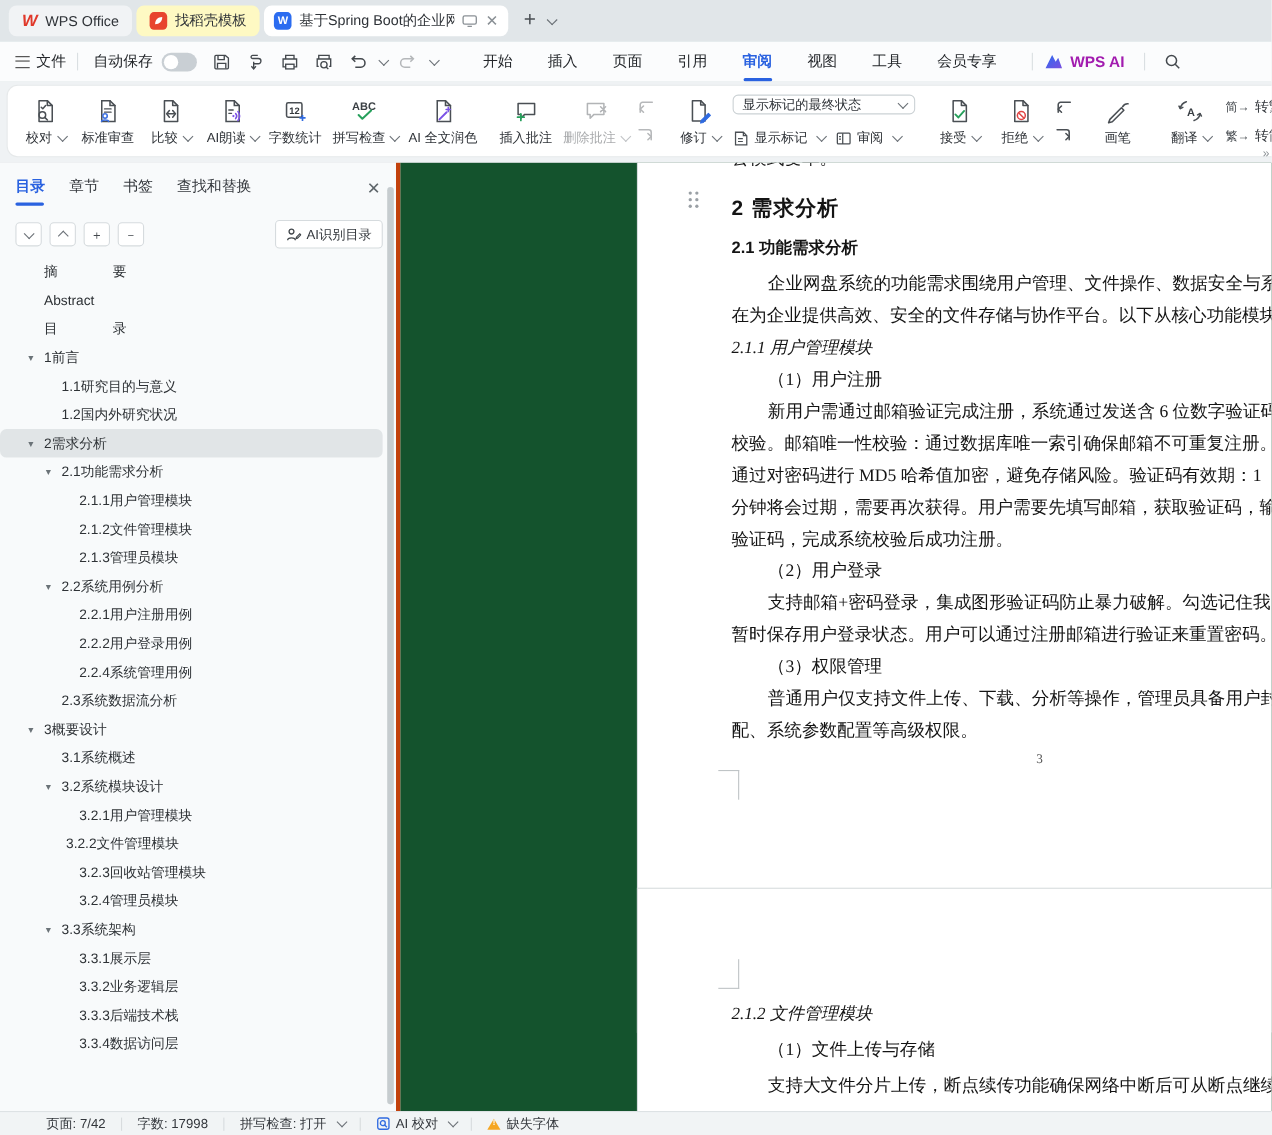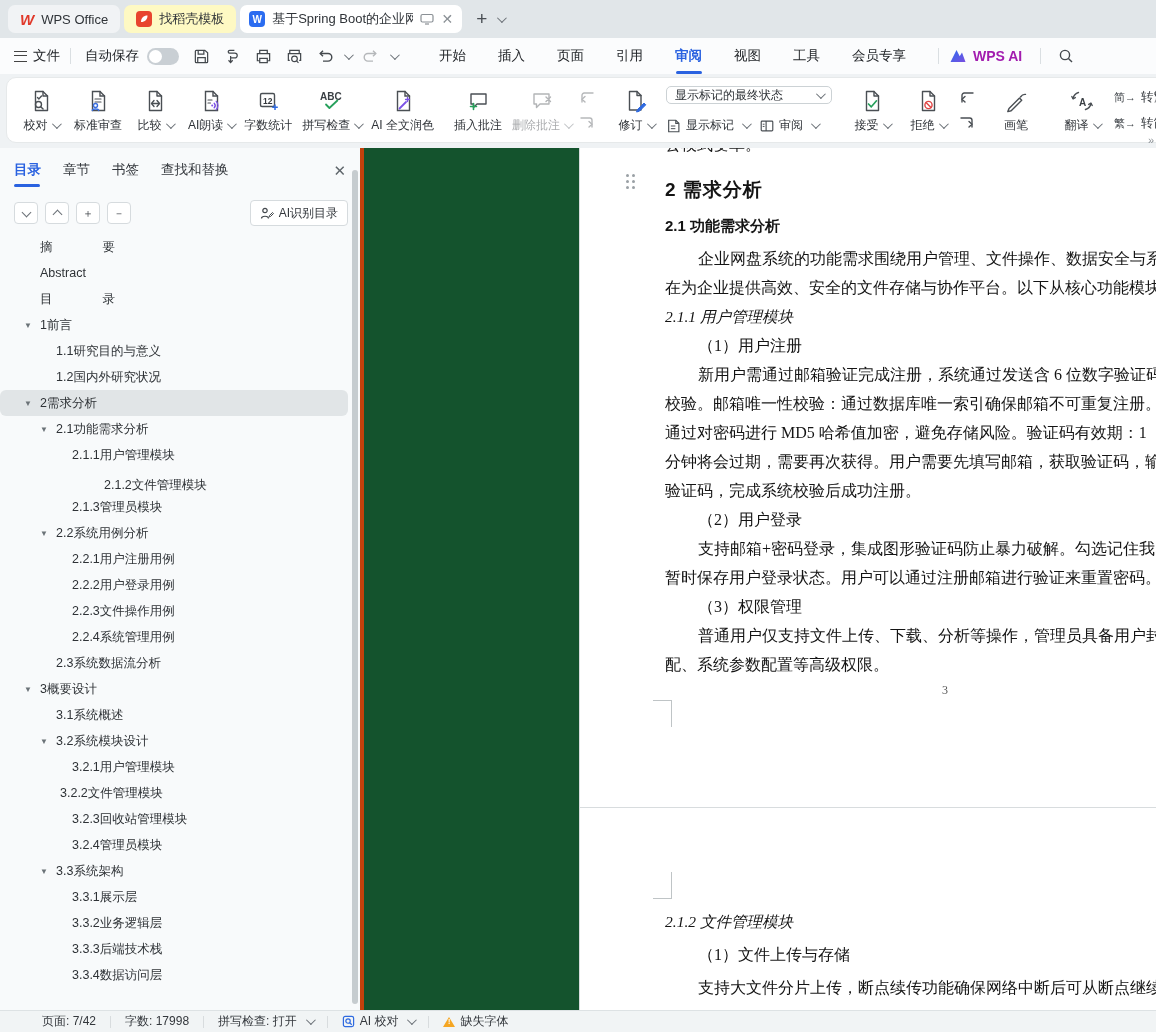--- a/index.html
+++ b/index.html
@@ -540,26 +540,25 @@
     <div id="toc-list">
         <div class="trow" style="padding-left: 24px;"><span class="tarr"></span><span>摘　　　　要</span></div>
         <div class="trow" style="padding-left: 24px;"><span class="tarr"></span><span>Abstract</span></div>
         <div class="trow" style="padding-left: 24px;"><span class="tarr"></span><span>目　　　　录</span></div>
         <div class="trow" style="padding-left: 24px;"><span class="tarr">▼</span><span>1前言</span></div>
         <div class="trow" style="padding-left: 40px;"><span class="tarr"></span><span>1.1研究目的与意义</span></div>
         <div class="trow" style="padding-left: 40px;"><span class="tarr"></span><span>1.2国内外研究状况</span></div>
         <div class="trow sel" style="padding-left: 24px;"><span class="tarr">▼</span><span>2需求分析</span></div>
         <div class="trow" style="padding-left: 40px;"><span class="tarr">▼</span><span>2.1功能需求分析</span></div>
         <div class="trow" style="padding-left: 56px;"><span class="tarr"></span><span>2.1.1用户管理模块</span></div>
-        <div class="trow" style="padding-left: 88px; align-items: flex-end;"><span class="tarr"></span><span>2.1.2文件管理模块</span></div>
+        <div class="trow" style="padding-left: 56px;"><span class="tarr"></span><span>2.1.2文件管理模块</span></div>
         <div class="trow" style="padding-left: 56px;"><span class="tarr"></span><span>2.1.3管理员模块</span></div>
         <div class="trow" style="padding-left: 40px;"><span class="tarr">▼</span><span>2.2系统用例分析</span></div>
         <div class="trow" style="padding-left: 56px;"><span class="tarr"></span><span>2.2.1用户注册用例</span></div>
         <div class="trow" style="padding-left: 56px;"><span class="tarr"></span><span>2.2.2用户登录用例</span></div>
-        <div class="trow" style="padding-left: 56px;"><span class="tarr"></span><span>2.2.3文件操作用例</span></div>
         <div class="trow" style="padding-left: 56px;"><span class="tarr"></span><span>2.2.4系统管理用例</span></div>
         <div class="trow" style="padding-left: 40px;"><span class="tarr"></span><span>2.3系统数据流分析</span></div>
         <div class="trow" style="padding-left: 24px;"><span class="tarr">▼</span><span>3概要设计</span></div>
         <div class="trow" style="padding-left: 40px;"><span class="tarr"></span><span>3.1系统概述</span></div>
         <div class="trow" style="padding-left: 40px;"><span class="tarr">▼</span><span>3.2系统模块设计</span></div>
         <div class="trow" style="padding-left: 56px;"><span class="tarr"></span><span>3.2.1用户管理模块</span></div>
         <div class="trow" style="padding-left: 44px;"><span class="tarr"></span><span>3.2.2文件管理模块</span></div>
         <div class="trow" style="padding-left: 56px;"><span class="tarr"></span><span>3.2.3回收站管理模块</span></div>
         <div class="trow" style="padding-left: 56px;"><span class="tarr"></span><span>3.2.4管理员模块</span></div>
         <div class="trow" style="padding-left: 40px;"><span class="tarr">▼</span><span>3.3系统架构</span></div>

